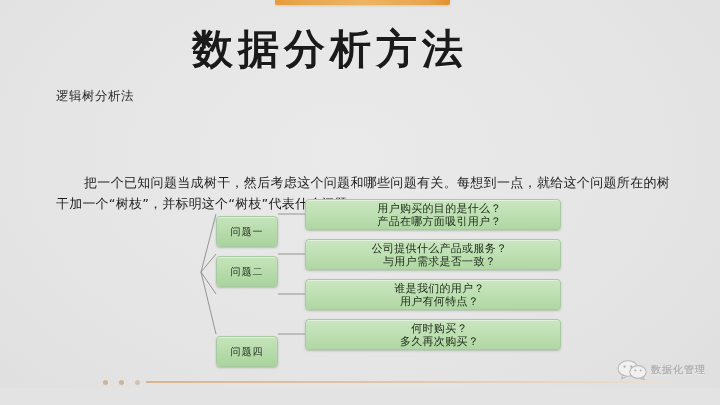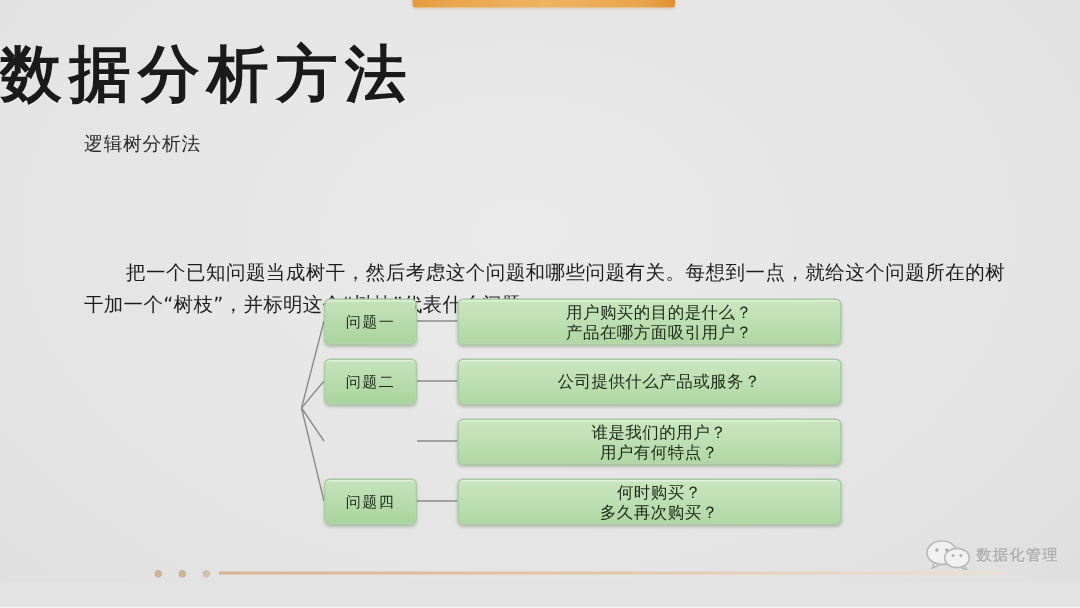--- a/index.html
+++ b/index.html
@@ -32,21 +32,21 @@
     border-radius: 0 0 2px 2px;
     box-shadow: 0 1px 2px rgba(180,120,40,0.25);
   }
 
   
   .title {
     position: absolute;
     left: 0;
     top: 24px;
     width: 660px;
-    text-align: left;
+    text-align: center;
     font-size: 41px;
     line-height: 50px;
     font-weight: bold;
     color: #1a1a1a;
     letter-spacing: 5px;
     text-shadow: 0 1px 1px rgba(255,255,255,0.6);
   }
 
   
   .subtitle {
@@ -107,20 +107,21 @@
     font-size: 11px;
     letter-spacing: 1px;
   }
 
   .node-mid {
     left: 216px;
     width: 62px;
     height: 31px;
     font-size: 10px;
     letter-spacing: 1px;
+    margin-top: 17px;
   }
 
   .node-detail {
     left: 305px;
     width: 256px;
     height: 31px;
     font-size: 11px;
     line-height: 13px;
     flex-direction: column;
     letter-spacing: 0.3px;
@@ -226,20 +227,21 @@
   <div class="node node-mid" style="top:319px">
     <span>问题四</span>
   </div>
 
   <div class="node node-detail" style="top:199px">
     <span class="dline">用户购买的目的是什么？</span>
     <span class="dline">产品在哪方面吸引用户？</span>
   </div>
   <div class="node node-detail" style="top:239px">
     <span class="dline">公司提供什么产品或服务？</span>
+    <span class="dline">与用户需求是否一致？</span>
   </div>
   <div class="node node-detail" style="top:279px">
     <span class="dline">谁是我们的用户？</span>
     <span class="dline">用户有何特点？</span>
   </div>
   <div class="node node-detail" style="top:319px">
     <span class="dline">何时购买？</span>
     <span class="dline">多久再次购买？</span>
   </div>
 

